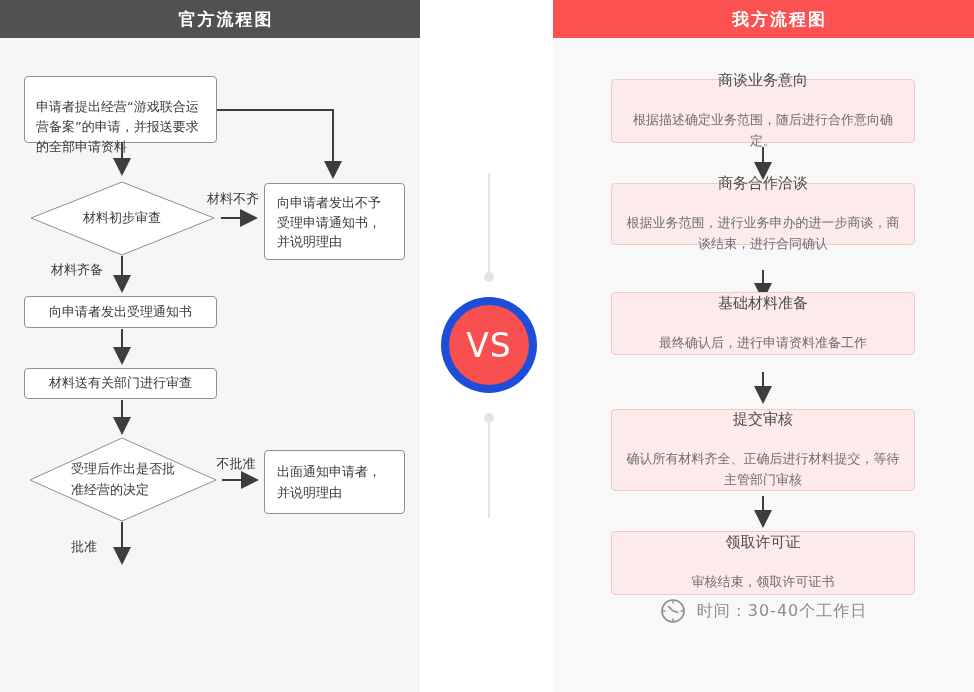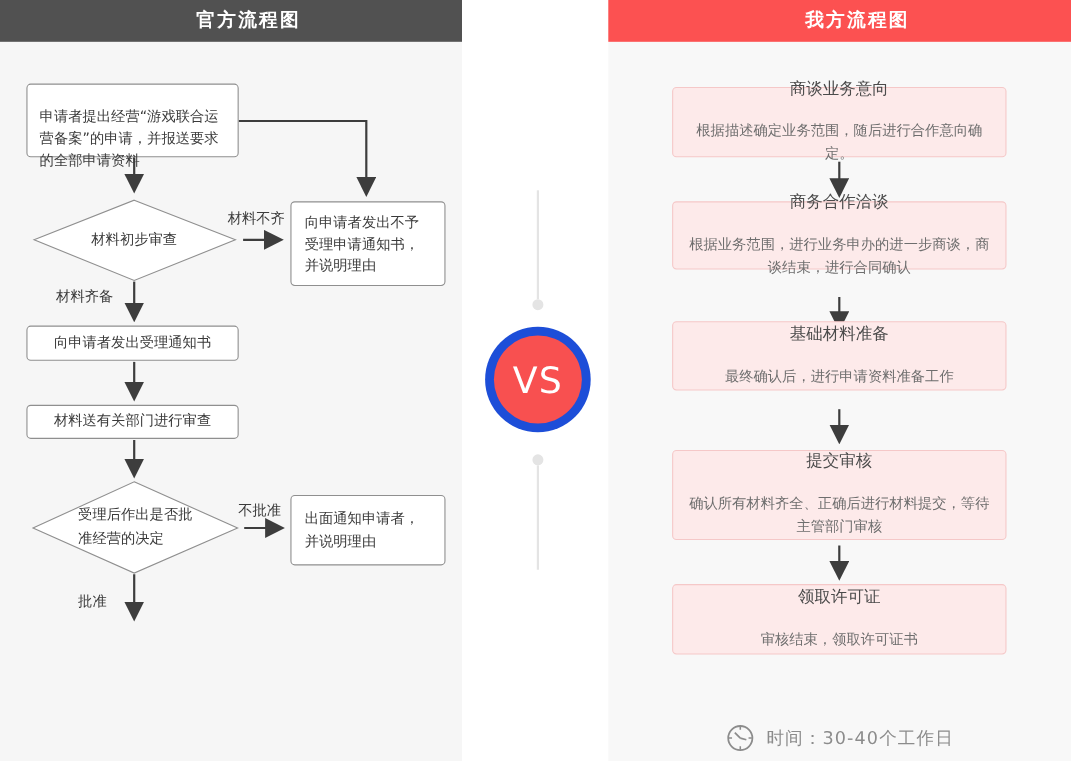--- a/index.html
+++ b/index.html
@@ -45,21 +45,21 @@
           border:1px solid #f5c8c8; border-radius:4px; display:flex; flex-direction:column;
           align-items:center; justify-content:center; text-align:center; padding:0 14px; }
   .step-1 { top:79px;  height:64px; }
   .step-2 { top:183px; height:62px; }
   .step-3 { top:292px; height:63px; }
   .step-4 { top:409px; height:82px; }
   .step-5 { top:531px; height:64px; }
   .step-title { font-size:15px; color:#4b4b4b; }
   .step-desc  { font-size:13px; color:#6e6e6e; line-height:1.55; margin-top:20px; }
 
-  .time-row { position:absolute; left:0; top:658px; width:421px; z-index:2;
+  .time-row { position:absolute; left:0; top:598px; width:421px; z-index:2;
               display:flex; align-items:center; justify-content:center; gap:11px; }
   .time-text { font-size:16px; color:#8c8c8c; letter-spacing:1px; }
 </style>
 </head>
 <body>
 
 <div class="stage">
 
   <div class="panel panel-left">
     <div class="panel-header">官方流程图</div>

